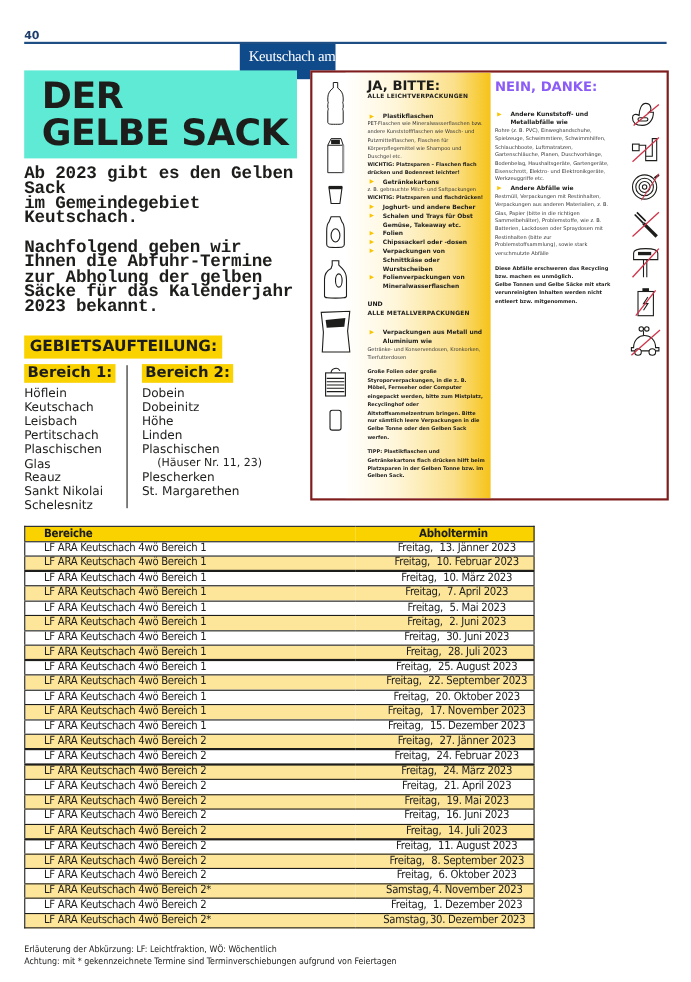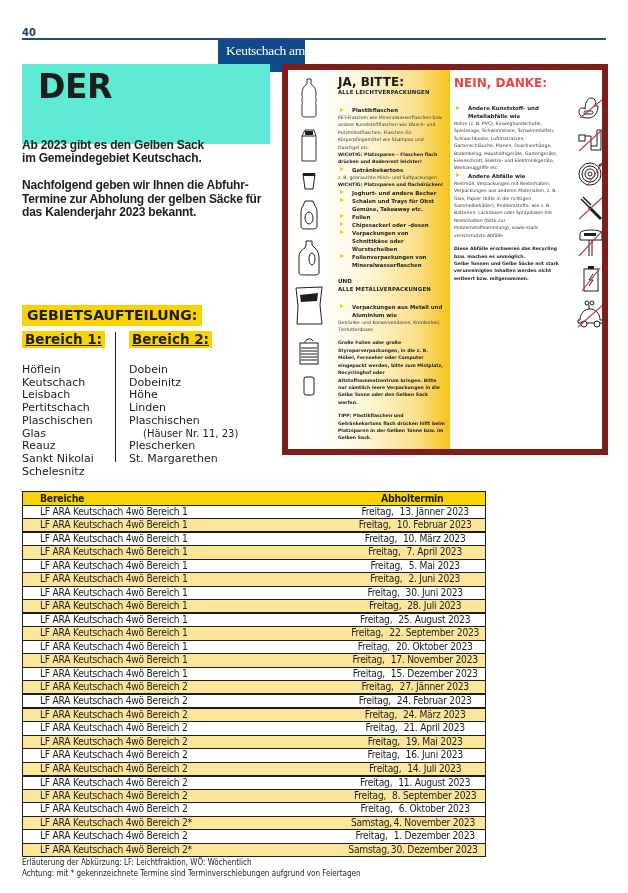--- a/index.html
+++ b/index.html
@@ -9,53 +9,53 @@
   
   .page-num { position: absolute; left: 22px; top: 27px; font-size: 10px; font-weight: bold; color: #1f3d6b; }
   .header-rule { position: absolute; left: 22px; right: 22px; top: 38px; height: 1.5px; background: #1f4e84; }
   .header-brand { position: absolute; left: 218px; top: 40px; width: 87px; height: 32px; background: #0f4a8a; color: #fff;
     font-family: "Liberation Serif", serif; font-size: 13.5px; line-height: 21px; text-align: right; letter-spacing: -0.3px; }
 
   
   .title-box { position: absolute; left: 22px; top: 64px; width: 248px; height: 80px; background: #5eead4; padding: 6px 0 0 16px; }
   .title-line { font-family: "DejaVu Sans", sans-serif; font-weight: bold; font-size: 33px; line-height: 34px; color: #1d1d1b; letter-spacing: -0.5px; }
 
-  .intro { position: absolute; left: 22px; top: 139px; width: 252px; font-size: 12px; line-height: 13.4px; font-family: Liberation Sans, sans-serif; letter-spacing: -0.2px; }
+  .intro { position: absolute; left: 22px; top: 152px; width: 252px; font-size: 16px; line-height: 13.4px; font-family: Liberation Mono, monospace; letter-spacing: -0.2px; }
   .intro b { font-weight: bold; }
 
   .areas-title { position: absolute; left: 22px; top: 305px; background: #f9d200; padding: 1px 5px; font-weight: bold; font-size: 14px; line-height: 19px; }
   .area-col { position: absolute; top: 331px; font-size: 11px; line-height: 12.7px; }
   .area-col.c1 { left: 22px; }
   .area-col.c2 { left: 129px; }
-  .area-head { display: inline-block; background: #f9d200; padding: 0 3px; font-weight: bold; font-size: 13.5px; line-height: 17px; margin-bottom: 16px; text-decoration: underline; }
+  .area-head { display: inline-block; background: #f9d200; padding: 0 3px; font-weight: bold; font-size: 13.5px; line-height: 17px; margin-bottom: 4px; }
   .area-item { display: block; }
   .area-item.indent { padding-left: 14px; font-size: 10px; }
   .area-divider { position: absolute; left: 115px; top: 332px; width: 1px; height: 130px; background: #1d1d1b; }
 
   
-  .info { position: absolute; left: 282px; top: 64px; width: 326px; height: 391px; border: 6px solid #7f1d1d; background: #fff; overflow: hidden; }
+  .info { position: absolute; left: 282px; top: 64px; width: 326px; height: 391px; border: 2px solid #7f1d1d; background: #fff; overflow: hidden; }
   .info-grad { position: absolute; left: 30px; top: 0; width: 132px; height: 100%; background: linear-gradient(to right, #ffffff 0%, #fff6d9 35%, #fbe08a 75%, #f6c318 100%); }
   .info-icons-left { position: absolute; left: 6px; top: 8px; width: 30px; }
   .info-icons-left .ic { display: block; margin: 0 auto 10px; }
   .ja-col { position: absolute; left: 50px; top: 6px; width: 108px; font-size: 4.6px; line-height: 7.4px; color: #333; }
   .ja-title { font-family: "DejaVu Sans", sans-serif; font-weight: bold; font-size: 12px; line-height: 12px; color: #1d1d1b; }
   .ja-sub { font-weight: bold; font-size: 5.4px; line-height: 8px; color: #1d1d1b; letter-spacing: 0.2px; margin-bottom: 10px; }
   .bul { position: relative; padding-left: 14px; font-weight: bold; font-size: 5.4px; line-height: 8px; color: #1d1d1b; }
   .bul::before { content: ""; position: absolute; left: 2px; top: 1.5px; width: 0; height: 0; border-left: 4px solid #f9c400; border-top: 2.5px solid transparent; border-bottom: 2.5px solid transparent; }
   .ptxt { font-size: 4.6px; line-height: 7.4px; color: #333; }
   .ptxt.bold { font-weight: bold; color: #1d1d1b; }
   .gap { height: 6px; }
   .und { font-weight: bold; font-size: 5.6px; line-height: 8px; margin-top: 8px; color: #1d1d1b; }
   .nein-col { position: absolute; left: 166px; top: 6px; width: 108px; }
-  .nein-title { font-weight: bold; font-size: 12px; line-height: 14px; color: #ef4444; margin-bottom: 14px; }
+  .nein-title { font-weight: bold; font-size: 12px; line-height: 14px; color: #8b5cf6; margin-bottom: 14px; }
   .info-icons-right { position: absolute; left: 288px; top: 26px; width: 30px; }
   .info-icons-right .ic { display: block; margin: 0 auto 7px; }
 
   
-  .sched { position: absolute; left: 22px; top: 478px; width: 464px; border-collapse: collapse; border: 1px solid #1d1d1b; font-family: "DejaVu Sans Condensed", "DejaVu Sans", sans-serif; margin-top: 13px; }
+  .sched { position: absolute; left: 22px; top: 478px; width: 464px; border-collapse: collapse; border: 1px solid #1d1d1b; font-family: "DejaVu Sans Condensed", "DejaVu Sans", sans-serif; }
   .sched th, .sched td { height: 13.5px; font-size: 10.2px; line-height: 12px; padding: 0 0 0 17px; text-align: left; white-space: nowrap; letter-spacing: -0.25px; }
   .sched th { background: #f9d200; font-weight: bold; font-size: 10.4px; }
   .sched tr.odd td { background: #ffffff; }
   .sched tr.even td { background: #fde59a; }
   .sched tr.thick td { border-top: 2px solid #1d1d1b; }
   .sched tr.thin td { border-top: 1px solid #1d1d1b; }
   .sched .col1 { width: 300px; }
   .sched .col2 { padding-left: 17px; text-align: center; }
   .dayname { display: inline-block; width: 44px; }
 
@@ -64,20 +64,21 @@
 </style>
 </head>
 <body>
 
 <div class="page-num">40</div>
 <div class="header-rule"></div>
 <div class="header-brand">Keutschach am See</div>
 
 <div class="title-box">
   <div class="title-line">DER</div>
+  <div class="title-line">GELBE SACK</div>
 </div>
 
 <div class="intro">
   <b>Ab 2023 gibt es den Gelben Sack</b><br>
   <b>im Gemeindegebiet Keutschach.</b><br>
   <br>
   <b>Nachfolgend geben wir Ihnen die Abfuhr-Termine zur Abholung der gelben Säcke für das Kalenderjahr 2023 bekannt.</b>
 </div>
 
 <div class="areas-title">GEBIETSAUFTEILUNG:</div>

